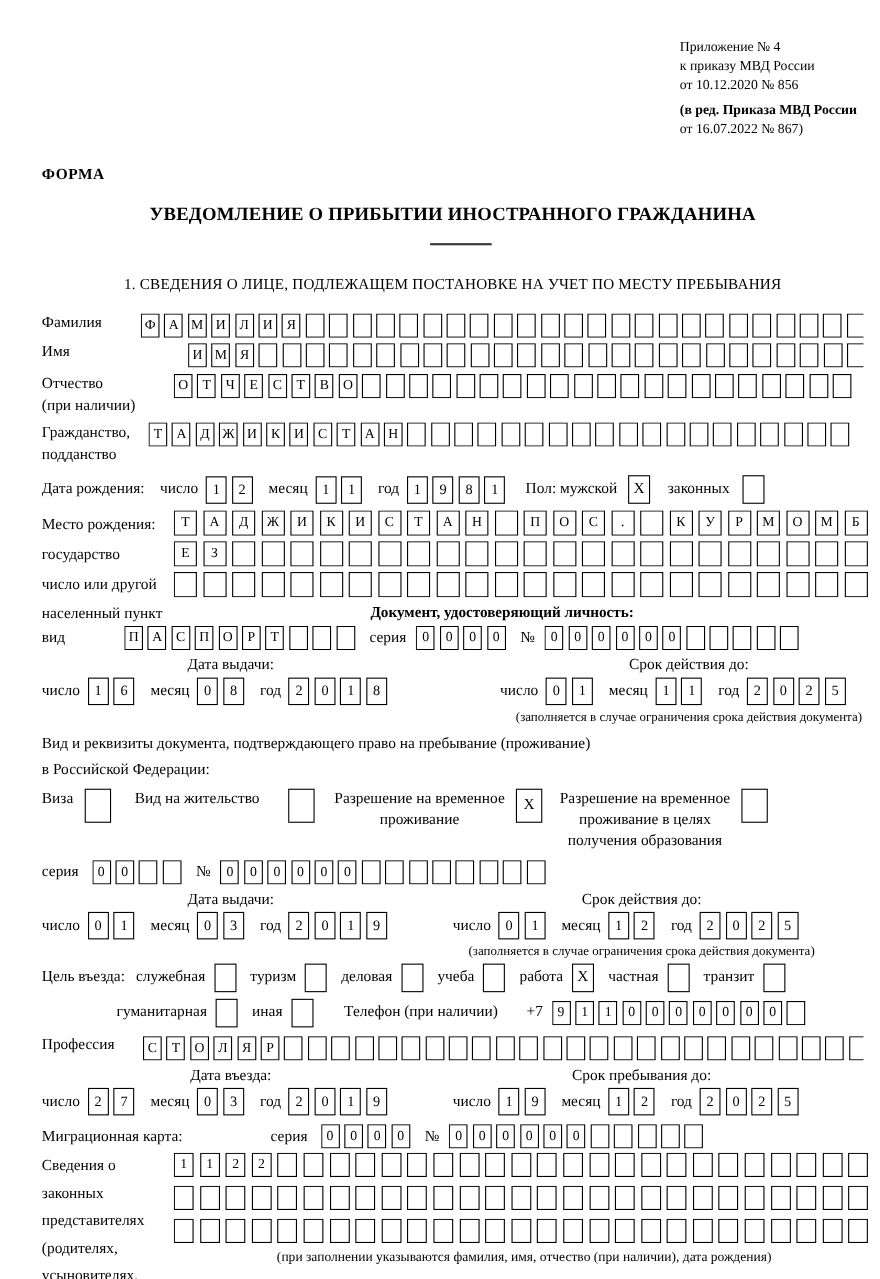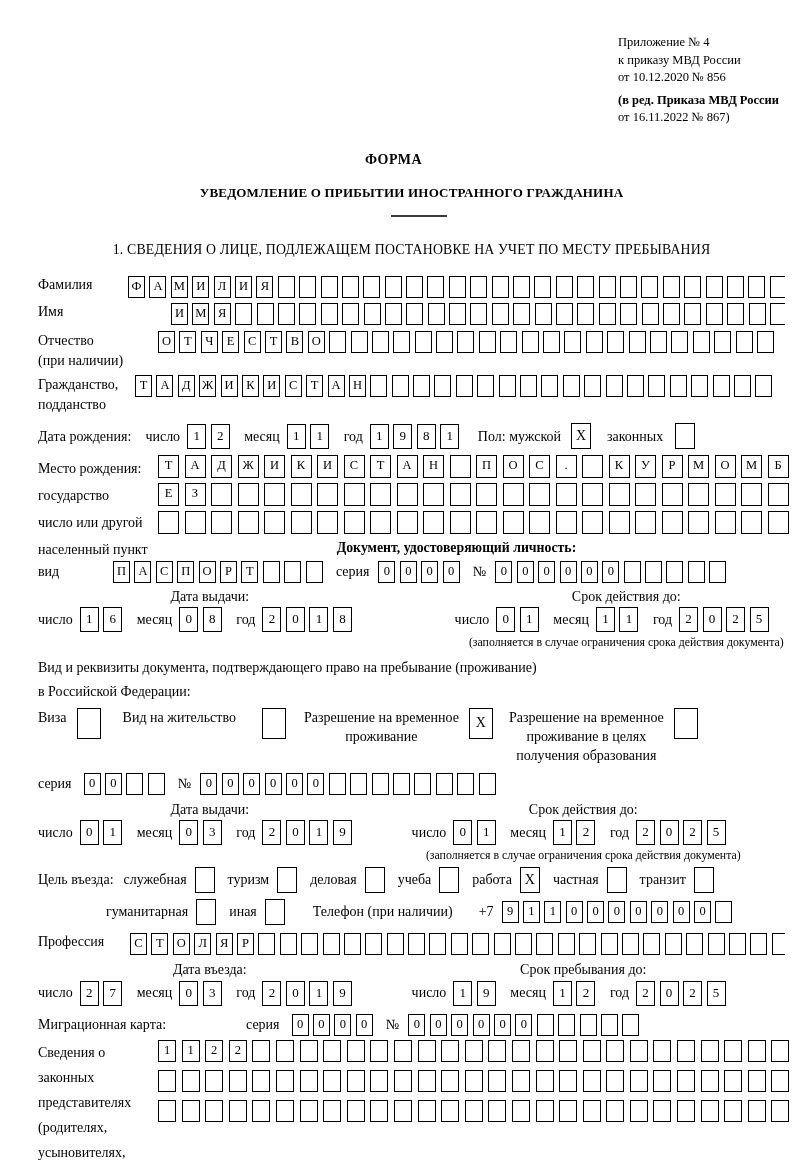--- a/index.html
+++ b/index.html
@@ -6,22 +6,22 @@
   .page{
     width:800px;height:1163px;box-sizing:border-box;position:relative;
     background:#fff;color:#000;
     font-family:"Liberation Serif","DejaVu Serif",serif;
     font-size:14px;line-height:1.25;
     padding:34px 15px 0 38px;overflow:hidden;
   }
   
   .hdr{margin-left:580px;font-size:12.5px;line-height:1.4;}
   .hdr .g2{margin-top:5px;font-weight:bold;}
-  .forma{margin-top:24px;margin-right:36px;text-align:center;font-weight:bold;font-size:14px;letter-spacing:.5px;}
-  .title{margin-top:16px;text-align:center;font-weight:bold;font-size:13px;line-height:1.35;letter-spacing:.2px;}
+  .forma{margin-top:24px;margin-right:36px;text-align:left;font-weight:bold;font-size:14px;letter-spacing:.5px;}
+  .title{margin-top:16px;text-align:center;font-weight:bold;font-size:17px;line-height:1.35;letter-spacing:.2px;}
   .tline{display:inline-block;width:56px;height:13px;border-bottom:2.5px solid #3a3a3a;margin-left:14px;}
   .sec1{margin-top:20px;text-align:center;font-weight:normal;font-size:13.8px;letter-spacing:.2px;}
 
   
   .row{display:flex;align-items:flex-start;}
   .mt4{margin-top:4px;} .mt5{margin-top:5px;gap:43px;} .mt6{margin-top:6px;} .mt8{margin-top:8px;} .mt18{margin-top:18px;}
   .w90{width:90px;flex:none;} .w97{width:97px;flex:none;} .w120{width:120px;flex:none;}
   .labcol div{line-height:20px;}
   .labcol.loose div{line-height:27px;}
   .labcol.rep div{line-height:25px;}
@@ -79,21 +79,21 @@
 </head>
 <body>
 
 <div class="page">
 
   <div class="hdr">
     <div>Приложение № 4</div>
     <div>к приказу МВД России</div>
     <div>от 10.12.2020 № 856</div>
     <div class="g2">(в ред. Приказа МВД России</div>
-    <div>от 16.11.2022 № 867)</div>
+    <div>от 16.07.2022 № 867)</div>
   </div>
 
   <div class="forma">ФОРМА</div>
 
   <div class="title">
     <div>УВЕДОМЛЕНИЕ О ПРИБЫТИИ ИНОСТРАННОГО ГРАЖДАНИНА</div>
     <div>
       <span class="tline"></span>
     </div>
   </div>
@@ -758,16 +758,17 @@
           <span class="cell"></span>
           <span class="cell"></span>
           <span class="cell"></span>
           <span class="cell"></span>
           <span class="cell"></span>
           <span class="cell"></span>
           <span class="cell"></span>
           <span class="cell"></span>
           <span class="cell"></span>
         </div>
+      <div class="repnote">(при заполнении указываются фамилия, имя, отчество (при наличии), дата рождения)</div>
     </div>
   </div>
 
 </div>
 
 </body></html>

